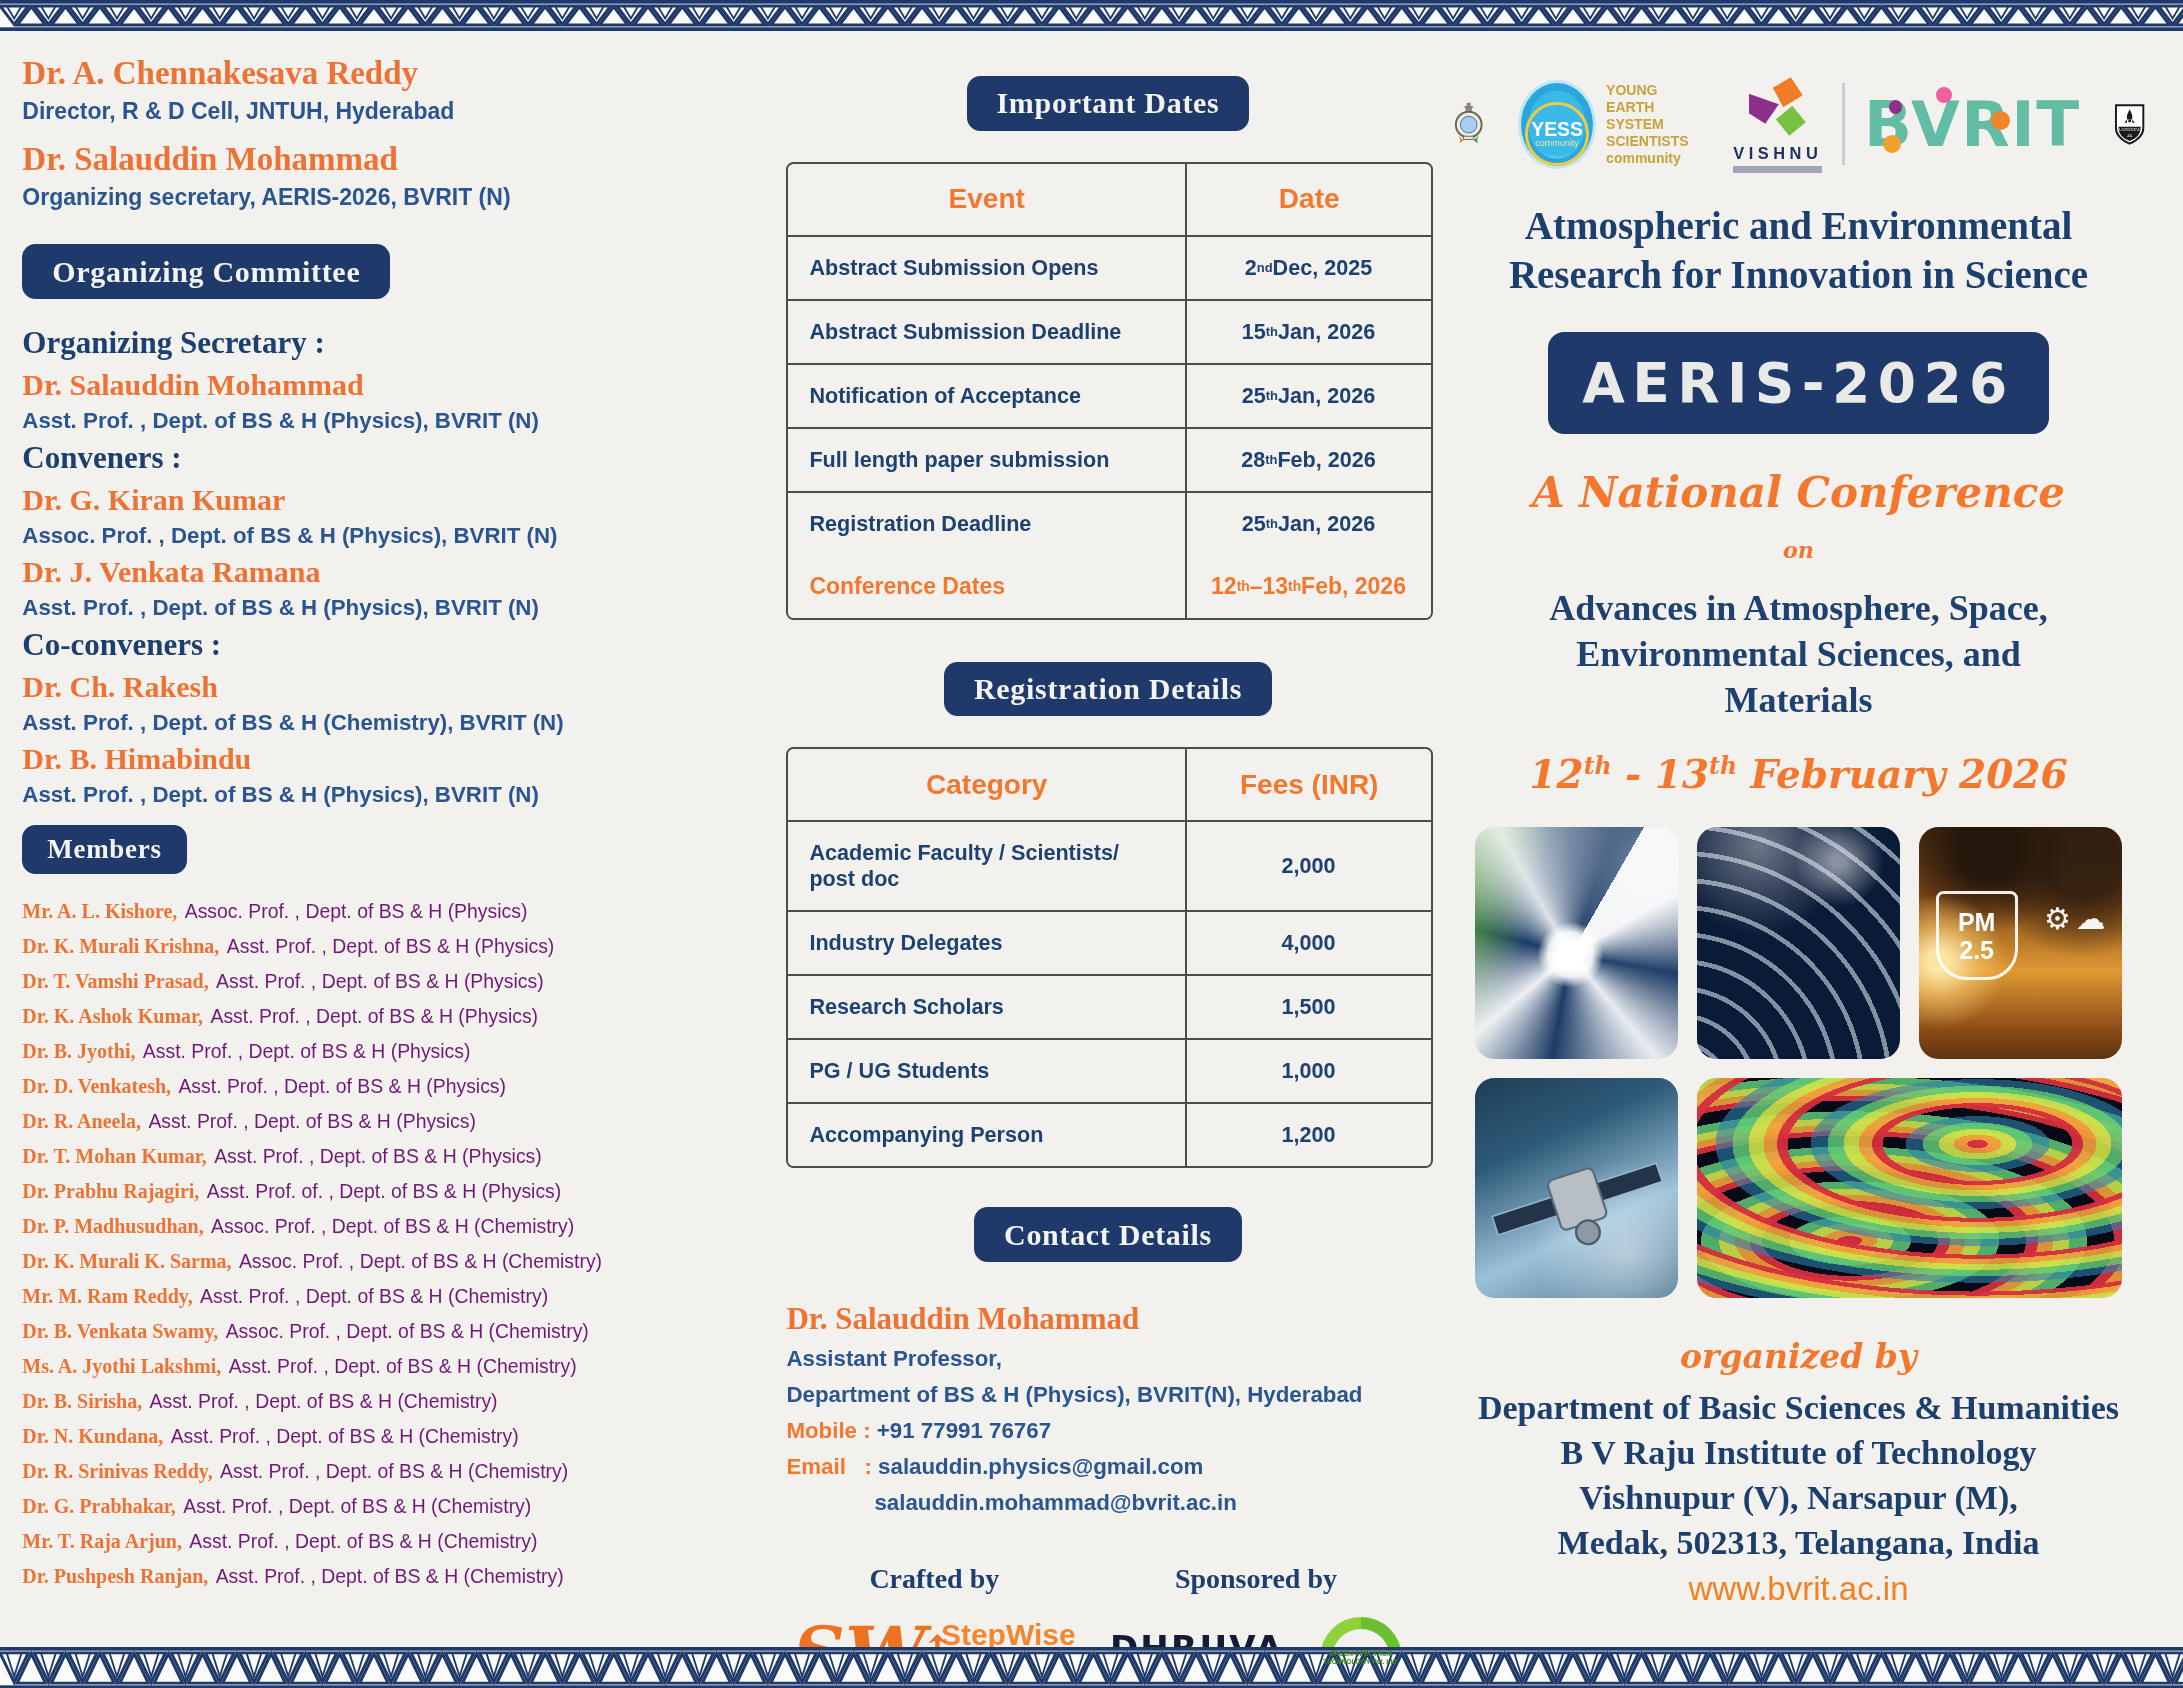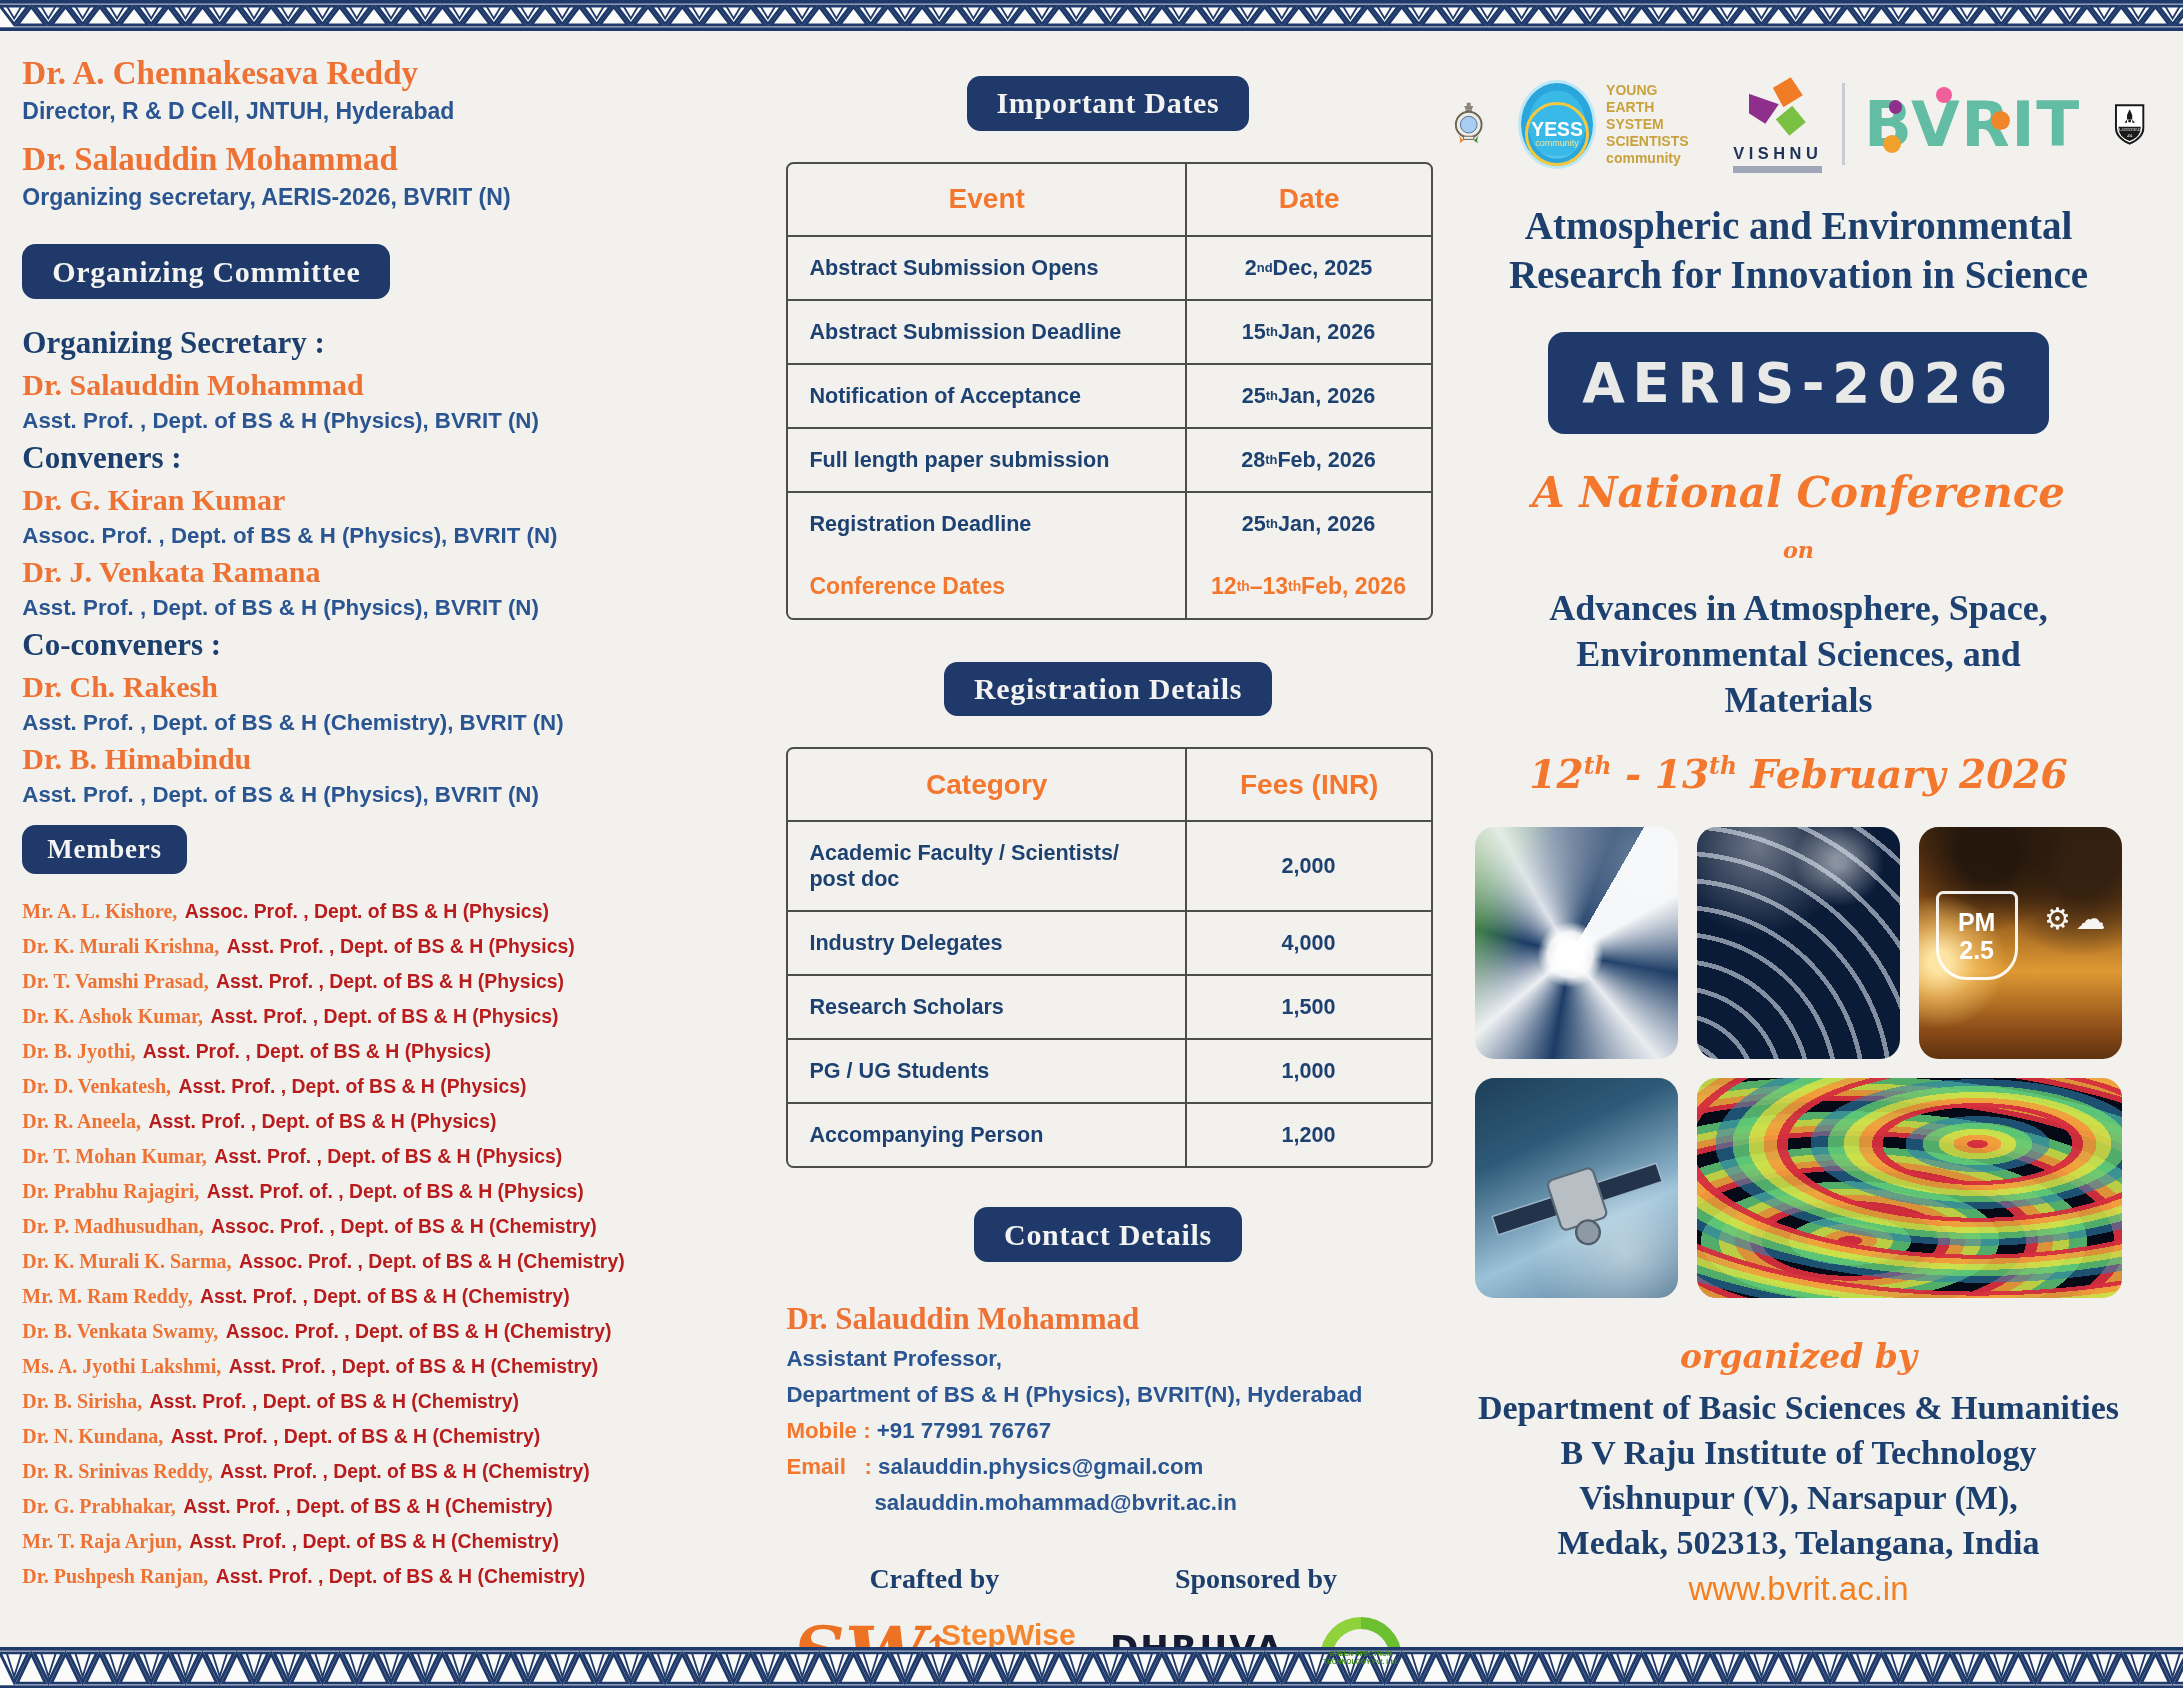--- a/index.html
+++ b/index.html
@@ -36,21 +36,21 @@
   .adv-name { font-size:33px; line-height:43px; }
   .adv-role { font-size:23px; line-height:33px; font-weight:600; color:#2a5590; margin-bottom:10.4px;}
   .committee-btn { margin:19.4px 0 22.3px 0; }
   .sec-heading { font-size:31px; line-height:43px; }
   .p-name { font-size:30px; line-height:42px; }
   .p-role { font-size:22.3px; line-height:30px; font-weight:600; color:#2a5590; }
   .members-btn { margin:15px 0 19.4px 0; padding:9px 25px; font-size:27px; }
   .members-list { }
   .member-row { white-space:nowrap; line-height:35px; font-size:19.4px; }
   .member-name { font-family:"Liberation Serif", serif; font-weight:700; color:#ee7234; font-size:20px; margin-right:7.4px; }
-  .member-role { color:#b91c1c; font-weight:700; font-size:19.4px; }
+  .member-role { color:#701a75; font-weight:400; font-size:19.4px; }
 
   
   .mid-center { text-align:center; }
   .tbl { width:647px; border:2.2px solid #4d4d4d; border-radius:7.4px; overflow:hidden; background:#f2f1ee; margin-top:31px; }
   .trow { display:grid; grid-template-columns:62% 38%; border-bottom:2.2px solid #4d4d4d; }
   .trow:last-child { border-bottom:none; }
   .tcell { padding:18px 7.4px 18px 21px; font-size:21.6px; font-weight:600; color:#1d4170;
            border-right:2.2px solid #4d4d4d; display:flex; align-items:center; }
   .tcell.c2 { border-right:none; justify-content:center; padding-left:6px; text-align:center; }
   .thead .tcell { font-size:28px; font-weight:700; color:#f4772e; justify-content:center; padding:19.4px 6px; }

